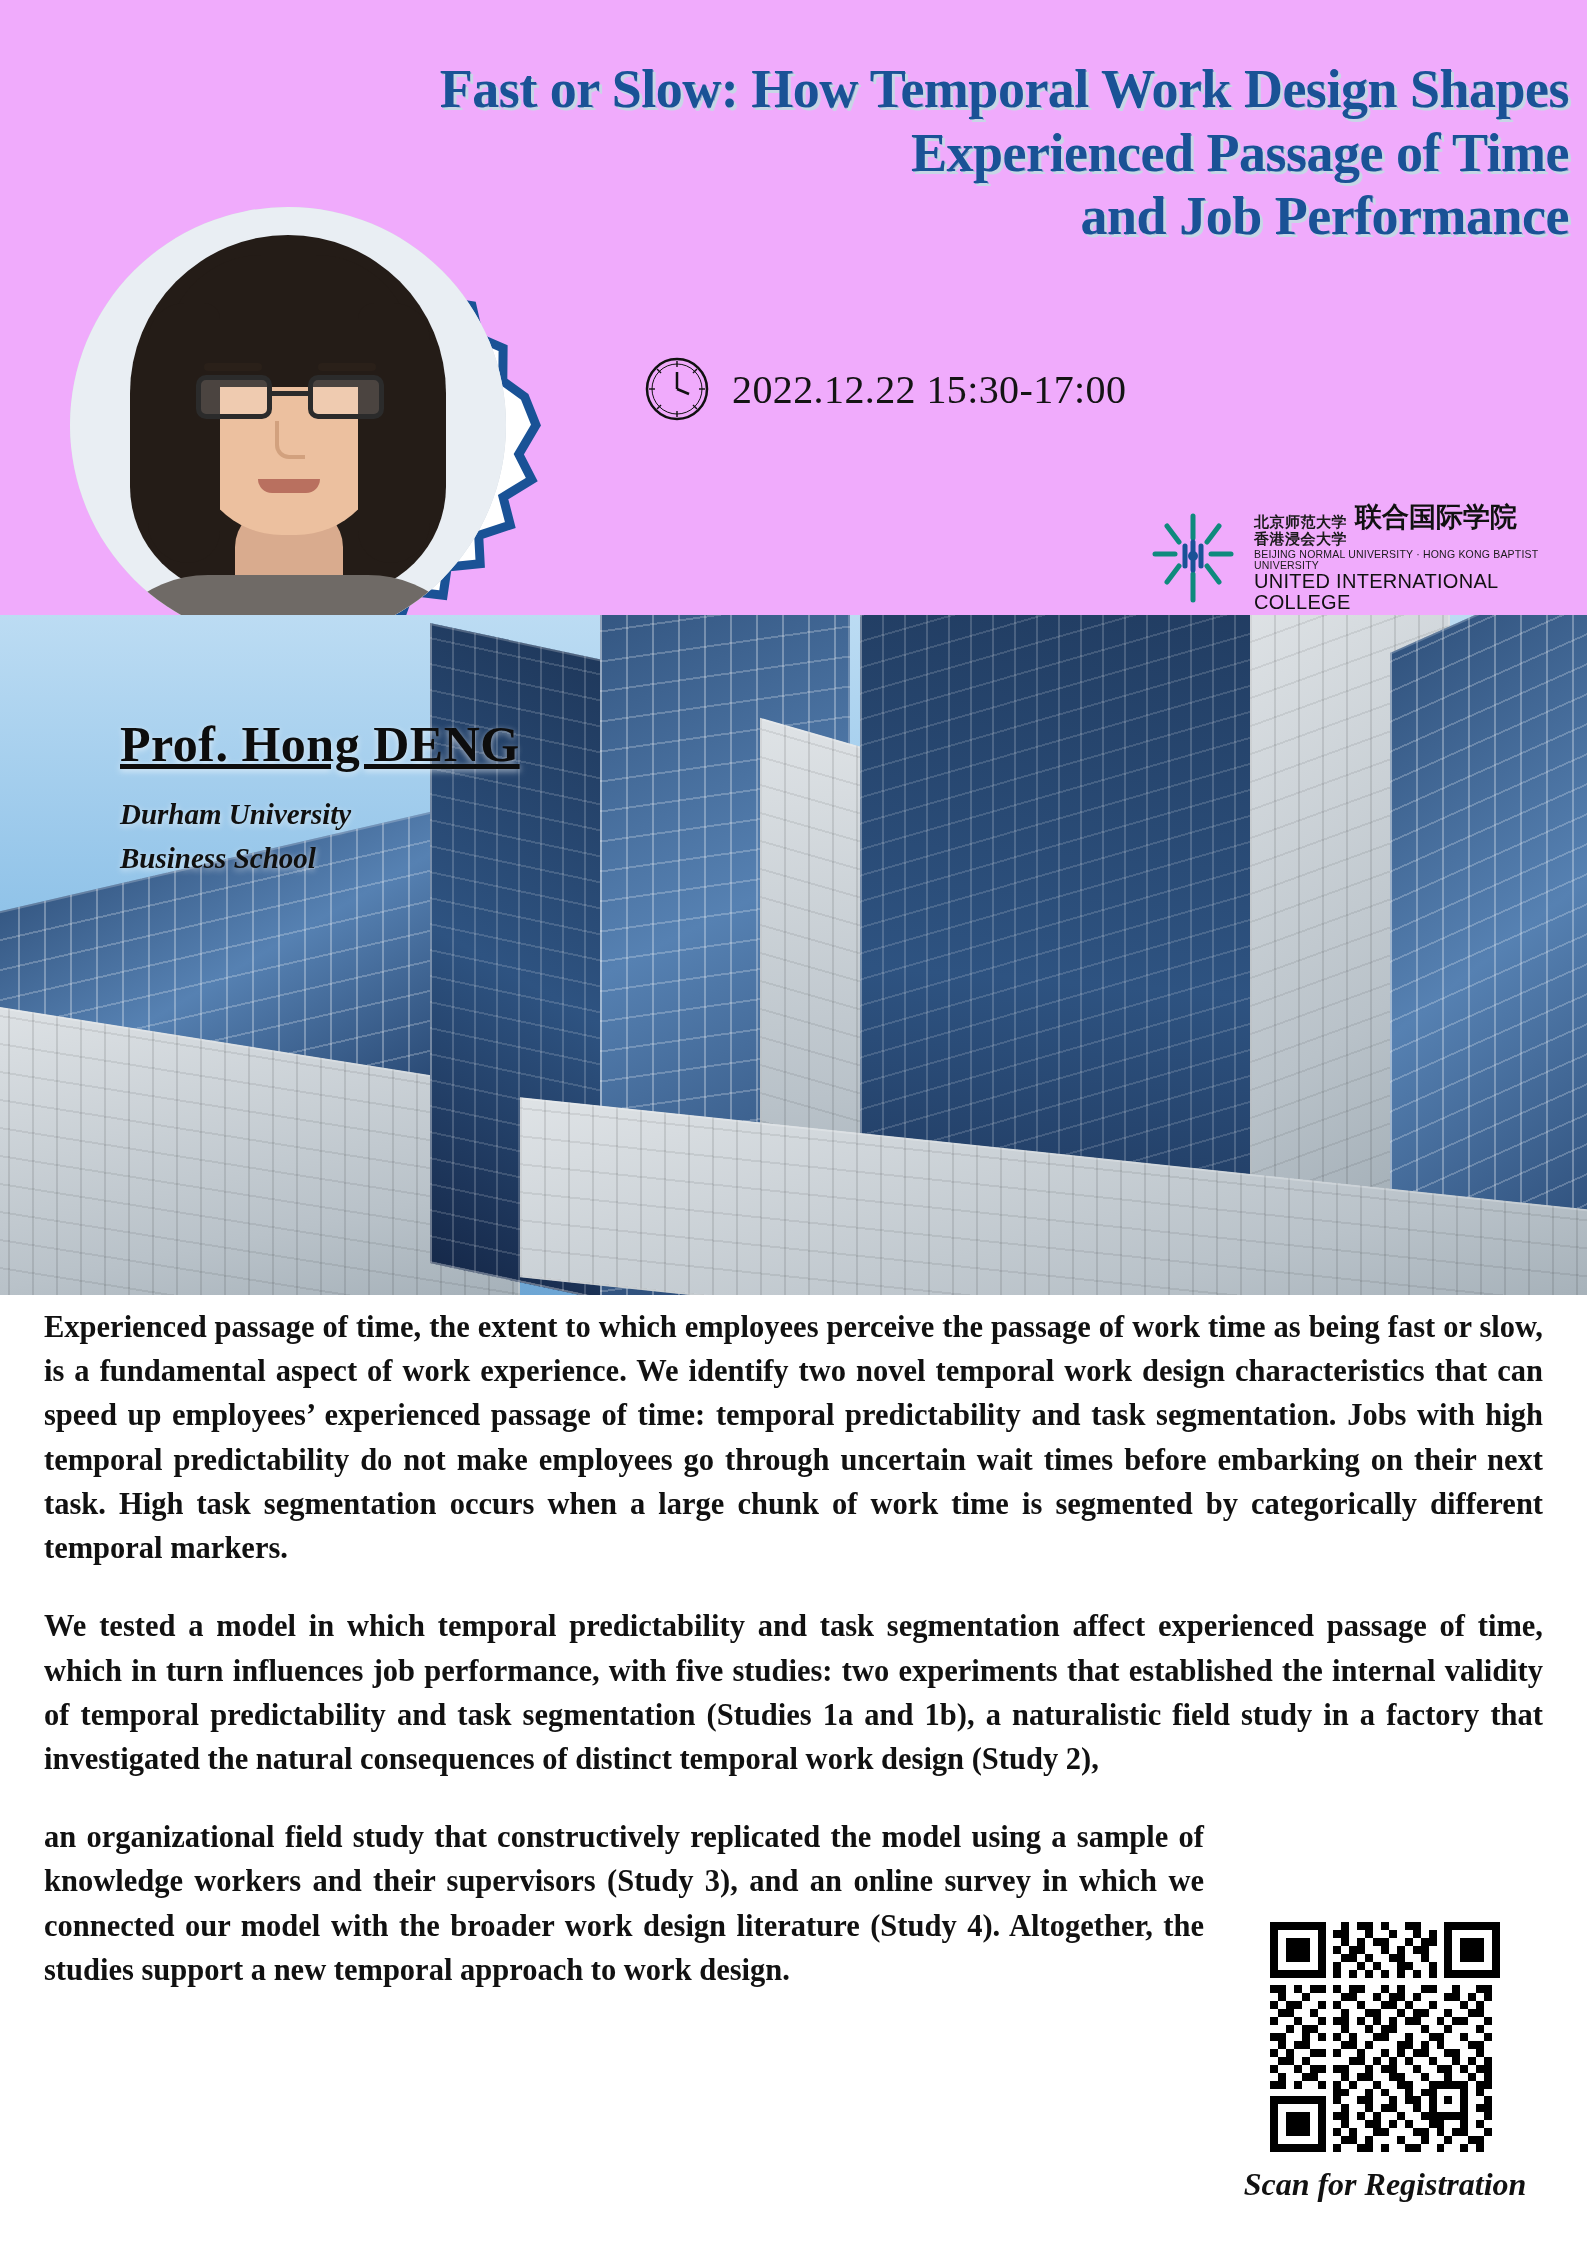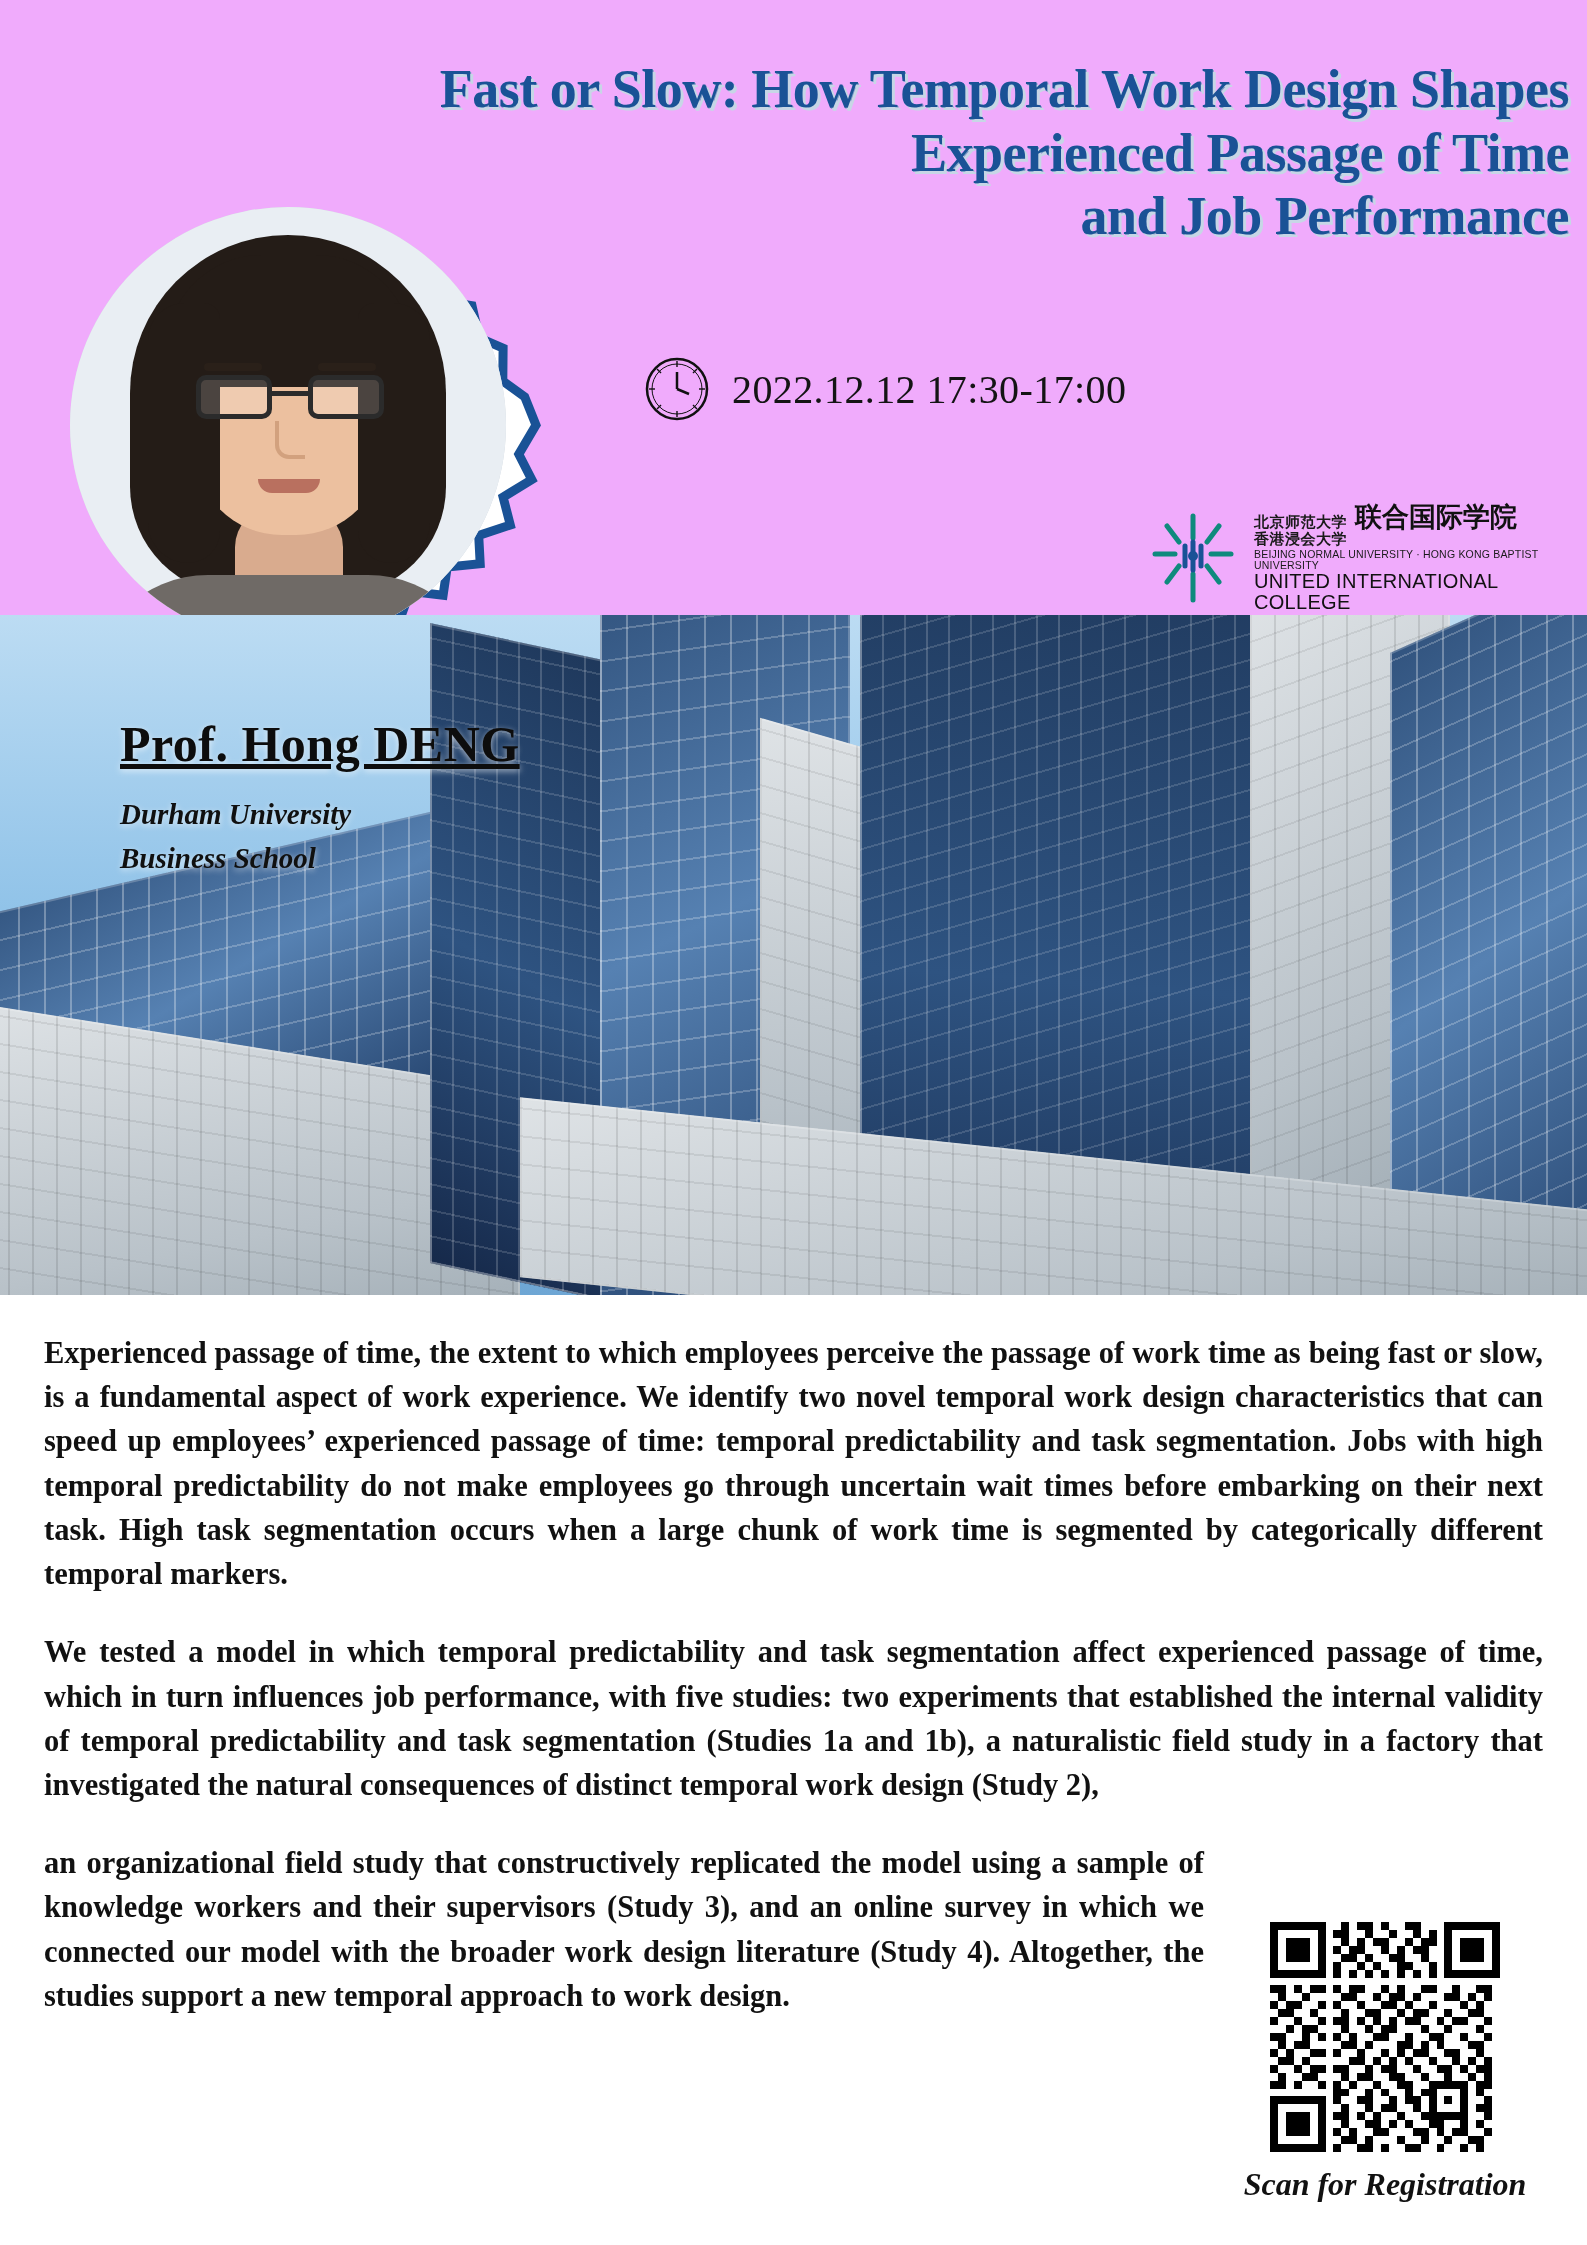--- a/index.html
+++ b/index.html
@@ -314,21 +314,21 @@
     color: #101010;
     line-height: 1.5;
   }
 
   
   .abstract {
     position: absolute;
     left: 0;
     top: 1295px;
     width: 1587px;
-    padding: 36px 44px 0 44px;
+    padding: 10px 44px 0 44px;
     box-sizing: border-box;
   }
   .para {
     font-family: "Liberation Serif", serif;
     font-weight: bold;
     font-size: 30.5px;
     line-height: 1.45;
     color: #111111;
     text-align: justify;
     margin: 0 0 34px 0;
@@ -414,21 +414,21 @@
             <line x1="33" y1="55" x2="33" y2="61"></line>
             <line x1="5" y1="33" x2="11" y2="33"></line>
             <line x1="55" y1="33" x2="61" y2="33"></line>
             <line x1="13" y1="13" x2="17" y2="17"></line>
             <line x1="49" y1="49" x2="53" y2="53"></line>
             <line x1="13" y1="53" x2="17" y2="49"></line>
             <line x1="49" y1="17" x2="53" y2="13"></line>
           </g>
         </svg>
       </span>
-      <span class="info-text">2022.12.12  17:30-17:00</span>
+      <span class="info-text">2022.12.22  15:30-17:00</span>
     </div>
   </div>
 
   <div class="uic-logo">
     <div class="uic-top">
       <div class="uic-marklines">
         <svg width="105" height="100" viewBox="0 0 105 100">
           <g stroke="#0f8a7d" stroke-width="5" stroke-linecap="round" fill="none">
             <line x1="52" y1="8" x2="52" y2="30"></line>
             <line x1="26" y1="18" x2="38" y2="34"></line>

